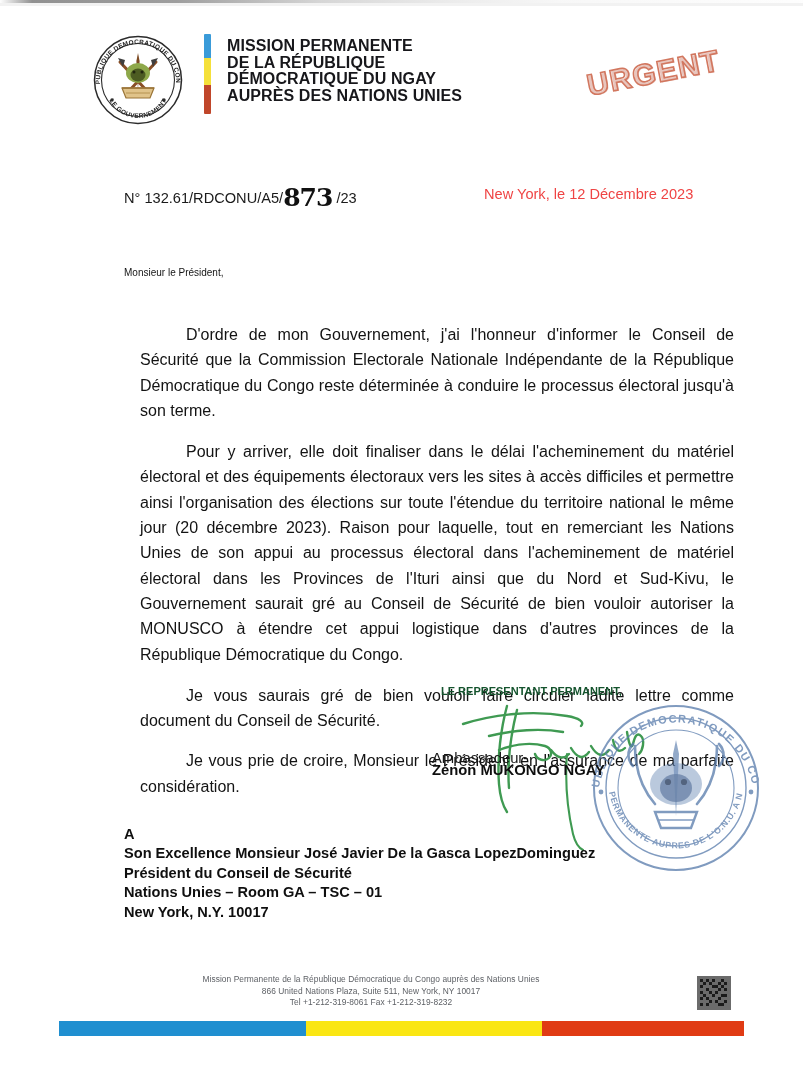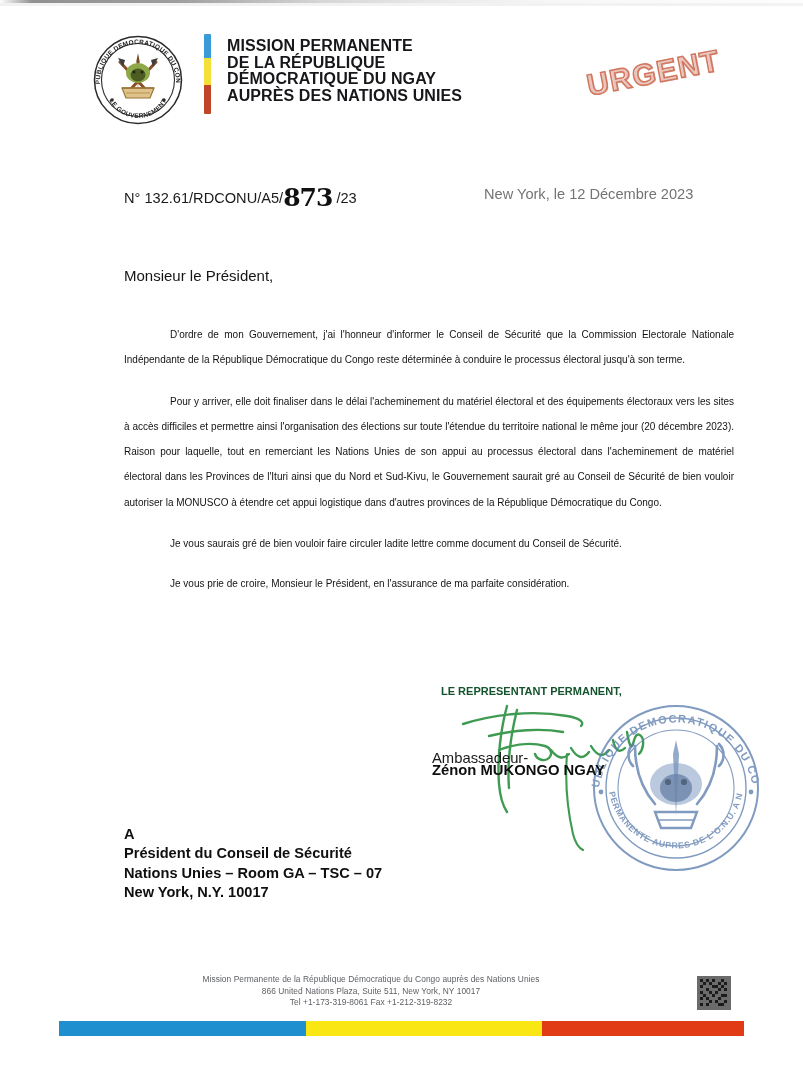--- a/index.html
+++ b/index.html
@@ -102,41 +102,41 @@
     letter-spacing: -1px;
     vertical-align: -3px;
     color: #111;
     margin-top: 6px;
   }
   .datum {
     position: absolute;
     left: 484px;
     top: 186px;
     font-size: 14.6px;
-    color: #737373;
+    color: #ef4444;
     white-space: nowrap;
   }
 
   
   .salutation {
     position: absolute;
     left: 124px;
     top: 267px;
-    font-size: 15px;
+    font-size: 10px;
     color: #151515;
   }
   .body-block {
     position: absolute;
     left: 124px;
     top: 322px;
     width: 610px;
   }
   .body-block p {
-    margin: 0 0 16px 0;
-    font-size: 10px;
+    margin: 0 0 16px 16px;
+    font-size: 16px;
     line-height: 25.3px;
     text-align: justify;
     text-indent: 46px;
     color: #131313;
     hyphens: none;
   }
   .body-block p.p-nogap { margin-bottom: 15px; }
 
   
   .sig-title {
@@ -358,29 +358,30 @@
         <path d="M76 132 h34" stroke="#5d7fae" stroke-width="1.6"></path>
       </g>
     </svg>
   </div>
 
   <div class="sig-name">Zénon MUKONGO NGAY</div>
   <div class="sig-role">Ambassadeur-</div>
 
   <div class="addressee">
     <div>A</div>
+    <div class="a-line">Son Excellence Monsieur José Javier De la Gasca LopezDominguez</div>
     <div class="a-line">Président du Conseil de Sécurité</div>
-    <div class="a-line">Nations Unies – Room GA – TSC – 07</div>
+    <div class="a-line">Nations Unies – Room GA – TSC – 01</div>
     <div class="a-line">New York, N.Y. 10017</div>
   </div>
 
   <div class="footer">
     <div>Mission Permanente de la République Démocratique du Congo auprès des Nations Unies</div>
     <div>866 United Nations Plaza, Suite 511, New York, NY 10017</div>
-    <div>Tel  +1-173-319-8061   Fax +1-212-319-8232</div>
+    <div>Tel  +1-212-319-8061   Fax +1-212-319-8232</div>
   </div>
 
   <div class="qr">
     <svg viewBox="0 0 34 34" width="34" height="34">
       <rect x="0" y="0" width="34" height="34" fill="#6b6b6b"></rect>
       <g fill="#1b1b1b">
         <rect x="3" y="3" width="3" height="3"></rect>
           <rect x="9" y="3" width="3" height="3"></rect>
         <rect x="15" y="3" width="3" height="3"></rect>
           <rect x="24" y="3" width="3" height="3"></rect>

